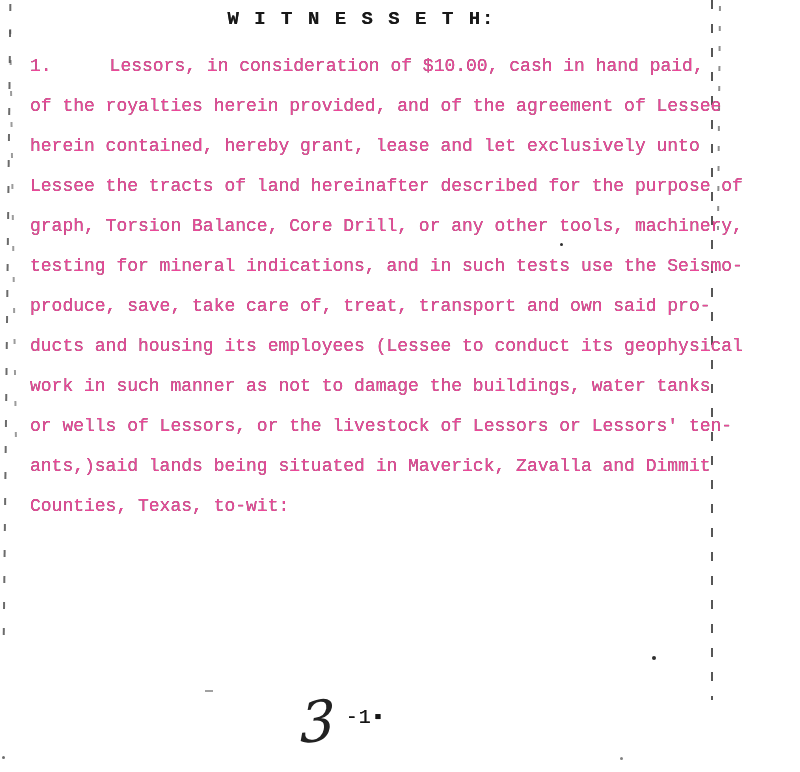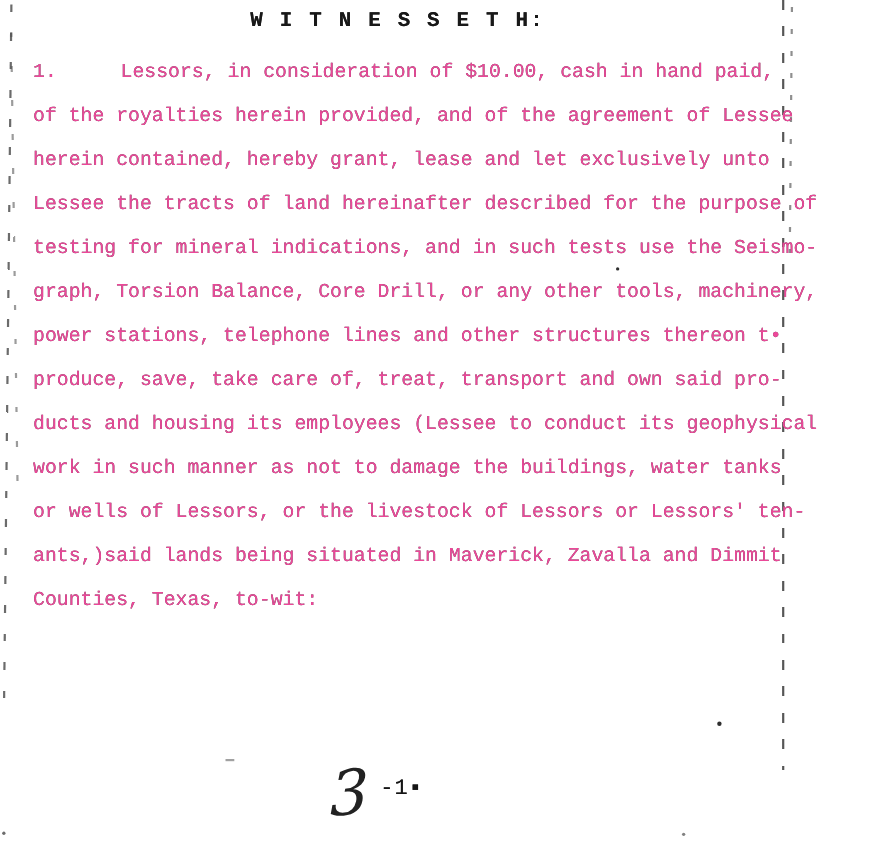--- a/index.html
+++ b/index.html
@@ -79,23 +79,22 @@
 
   <h1 class="heading">W I T N E S S E T H:</h1>
 
   <div class="body-text">
     <div class="line">
       <span class="pnum">1.</span><span>Lessors, in consideration of $10.00, cash in hand paid,</span>
     </div>
     <div class="line">of the royalties herein provided, and of the agreement of Lessee</div>
     <div class="line">herein contained, hereby grant, lease and let exclusively unto</div>
     <div class="line">Lessee the tracts of land hereinafter described for the purpose of</div>
+    <div class="line">graph, Torsion Balance, Core Drill, or any other tools, machinery,</div>
     <div class="line">testing for mineral indications, and in such tests use the Seismo-</div>
-    <div class="line">graph, Torsion Balance, Core Drill, or any other tools, machinery,</div>
-    <div class="line">power stations, telephone lines and other structures thereon t•</div>
     <div class="line">produce, save, take care of, treat, transport and own said pro-</div>
     <div class="line">ducts and housing its employees (Lessee to conduct its geophysical</div>
     <div class="line">work in such manner as not to damage the buildings, water tanks</div>
     <div class="line">or wells of Lessors, or the livestock of Lessors or Lessors' ten-</div>
     <div class="line">ants,)said lands being situated in Maverick, Zavalla and Dimmit</div>
     <div class="line">Counties, Texas, to-wit:</div>
   </div>
 
   <div class="footer">
     <span class="hand-num">3</span><span class="typed-num">-1▪</span>

